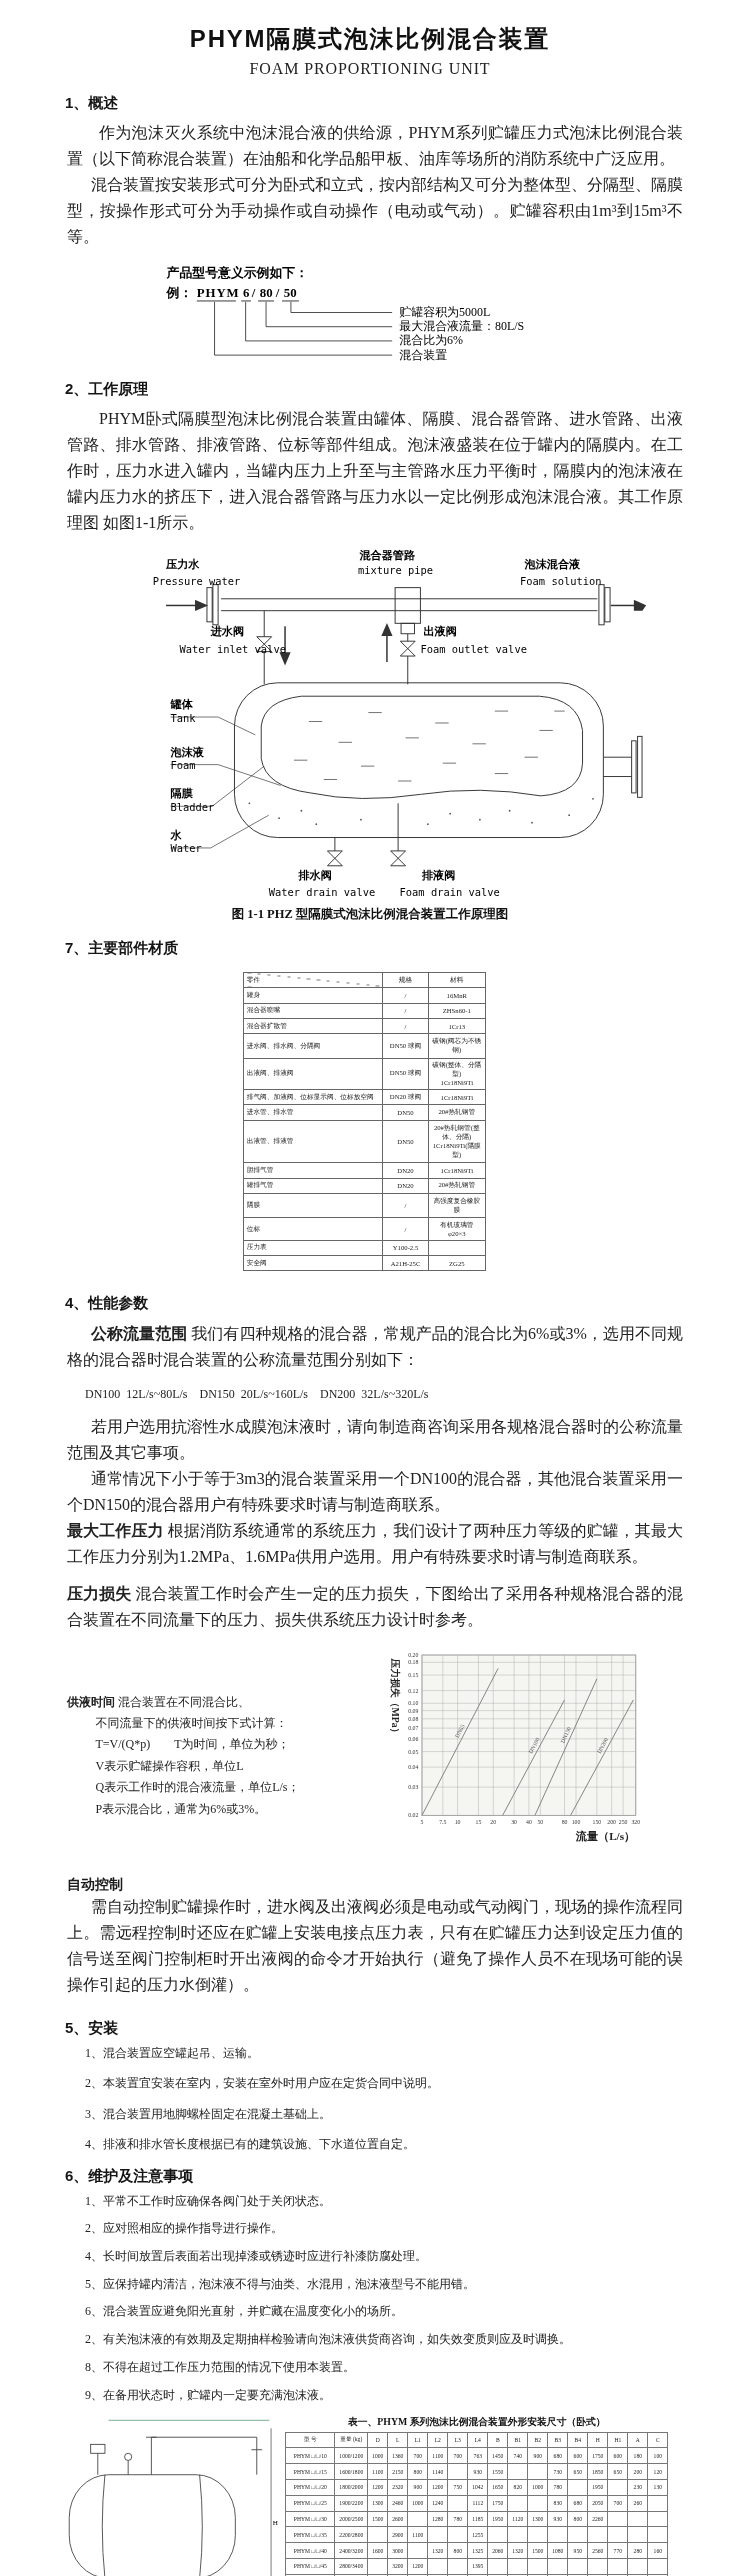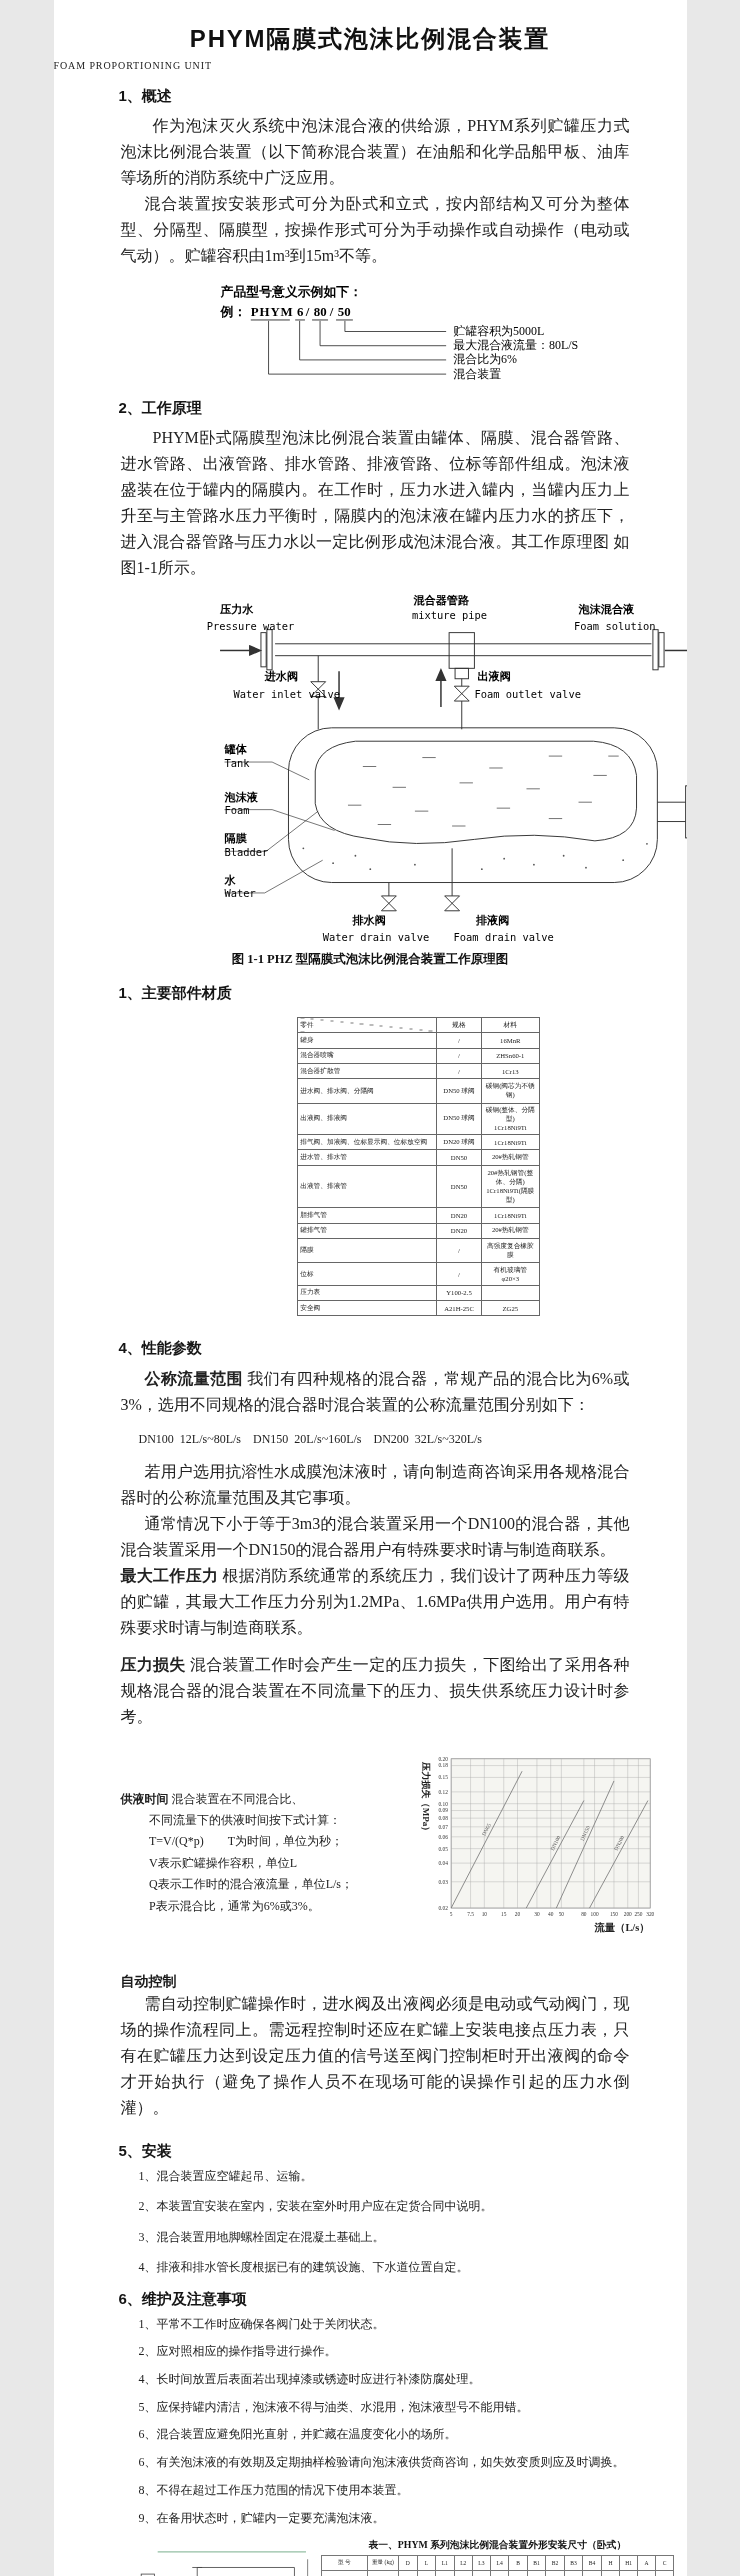--- a/index.html
+++ b/index.html
@@ -1,21 +1,21 @@
 <!DOCTYPE html>
 <html style="font-size:14.3px"><head>
 <meta charset="utf-8">
 <style>
   html,body{margin:0;padding:0;background:#e8e8e8;}
-  .page{position:relative;width:633px;height:2576px;background:#ffffff;margin:0 auto;
+  .page{position:relative;width:740px;height:2576px;background:#ffffff;margin:0 auto;
         font-family:"Liberation Serif",serif;color:#1b1b1b;overflow:hidden;box-sizing:border-box;
         padding-top:23px;}
   .title{text-align:center;font-family:"Liberation Sans",sans-serif;font-weight:700;
          font-size:24px;letter-spacing:1.8px;color:#111;}
-  .subtitle{font-size:10px;letter-spacing:0.9px;margin-top:5.3px;color:#222;}
+  .subtitle{text-align:center;font-size:16px;letter-spacing:0.9px;margin-top:5.3px;color:#222;}
   .h2{font-family:"Liberation Sans",sans-serif;font-weight:700;font-size:15px;
       margin:16px 59px 7.1px 65px;color:#151515;}
   .body{font-size:16px;line-height:26px;text-align:justify;margin:0 57px 0 67px;color:#222;}
   .ind{text-indent:2em;}
   .ind1{text-indent:1.5em;}
   .lead{font-weight:700;}
   .flow-specs{font-size:12px;margin:14.3px 57px 5.3px 85px;white-space:pre;color:#222;}
   .model-svg{display:block;margin:10.7px 0 0 125px;}
   .schematic{display:block;margin:7.1px 0 0 78px;}
   .caption{text-align:center;font-weight:700;font-size:12.5px;margin-top:5.3px;color:#111;font-family:Liberation Serif, serif;}
@@ -197,21 +197,21 @@
     <text x="64" y="360" font-size="14" class="en">Bladder</text>
     <text x="64" y="398" font-size="15" class="cnlab">水</text>
     <text x="64" y="416" font-size="14" class="en">Water</text>
     <text x="236" y="452" font-size="15" class="cnlab">排水阀</text>
     <text x="196" y="474" font-size="14" class="en">Water drain valve</text>
     <text x="402" y="452" font-size="15" class="cnlab">排液阀</text>
     <text x="372" y="474" font-size="14" class="en">Foam drain valve</text>
   </svg>
   <div class="caption">图 1-1 PHZ 型隔膜式泡沫比例混合装置工作原理图</div>
 
-  <div class="h2">1、主要部件材质</div>
+  <div class="h2">7、主要部件材质</div>
   <table class="mat-table">
       <thead>
         <tr>
           <th class="diag">零件</th>
           <th>规格</th>
           <th>材料</th>
         </tr>
       </thead>
       <tbody>
         <tr>
@@ -388,21 +388,21 @@
       <div class="li">4、排液和排水管长度根据已有的建筑设施、下水道位置自定。</div>
     </div>
 
   <div class="h2" style="margin-top:9px">6、维护及注意事项</div>
   <div class="num-list nl-6">
       <div class="li">1、平常不工作时应确保各阀门处于关闭状态。</div>
       <div class="li">2、应对照相应的操作指导进行操作。</div>
       <div class="li">4、长时间放置后表面若出现掉漆或锈迹时应进行补漆防腐处理。</div>
       <div class="li">5、应保持罐内清洁，泡沫液不得与油类、水混用，泡沫液型号不能用错。</div>
       <div class="li">6、混合装置应避免阳光直射，并贮藏在温度变化小的场所。</div>
-      <div class="li">6、有关泡沫液的有效期及定期抽样检验请向泡沫液供货商咨询，如失效变质则应及时调换。</div>
+      <div class="li">2、有关泡沫液的有效期及定期抽样检验请向泡沫液供货商咨询，如失效变质则应及时调换。</div>
       <div class="li">8、不得在超过工作压力范围的情况下使用本装置。</div>
       <div class="li">9、在备用状态时，贮罐内一定要充满泡沫液。</div>
     </div>
 
   <div class="tbl-block">
     <svg width="234" height="234" viewBox="0 0 262 262">
       <line x1="70" y1="7" x2="250" y2="7" stroke="#94bfa4" stroke-width="1.4"></line>
       <g fill="none" stroke="#444" stroke-width="1">
         <rect x="26" y="68" width="186" height="116" rx="44" ry="48"></rect>
         <path d="M66,68 Q60,126 66,184 M172,68 Q178,126 172,184"></path>

